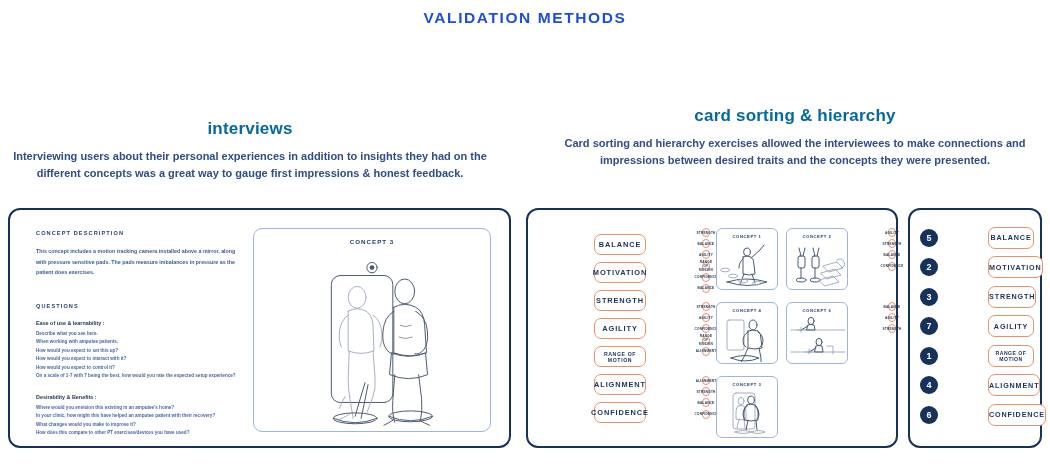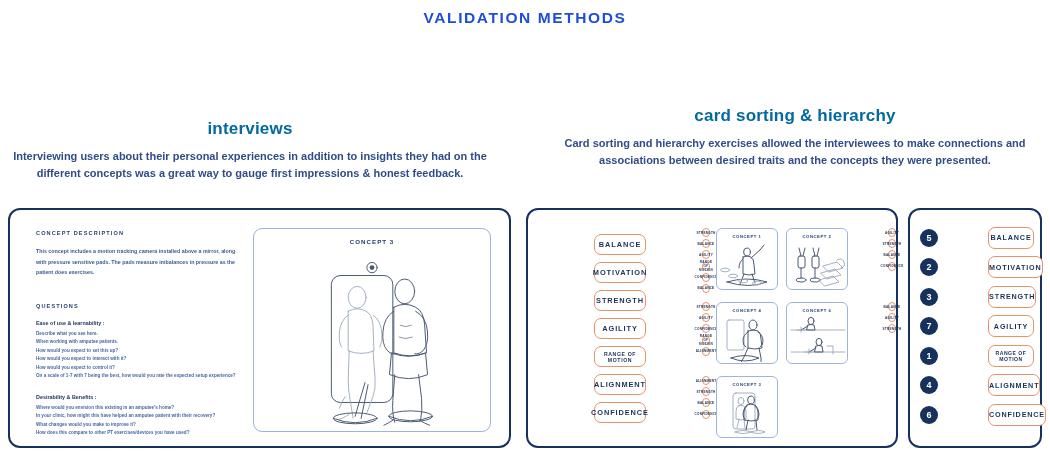--- a/index.html
+++ b/index.html
@@ -138,21 +138,21 @@
 
   <div class="page-title">VALIDATION METHODS</div>
 
   <div class="sect-head" id="head-left">
     <div class="h">interviews</div>
     <div class="p">Interviewing users about their personal experiences in addition to insights they had on the different concepts was a great way to gauge first impressions &amp; honest feedback.</div>
   </div>
 
   <div class="sect-head" id="head-right">
     <div class="h">card sorting &amp; hierarchy</div>
-    <div class="p">Card sorting and hierarchy exercises allowed the interviewees to make connections and associations between desired traits and the concepts they were presented.</div>
+    <div class="p">Card sorting and hierarchy exercises allowed the interviewees to make connections and impressions between desired traits and the concepts they were presented.</div>
   </div>
 
   <div class="panel" id="panel-left">
 
     <div class="doc">
       <div class="label">CONCEPT DESCRIPTION</div>
       <div class="body">This concept includes a motion tracking camera installed above a mirror, along with pressure sensitive pads. The pads measure imbalances in pressure as the patient does exercises.</div>
       <div class="label q-label">QUESTIONS</div>
       <div id="question-groups">
           <div class="grp">

